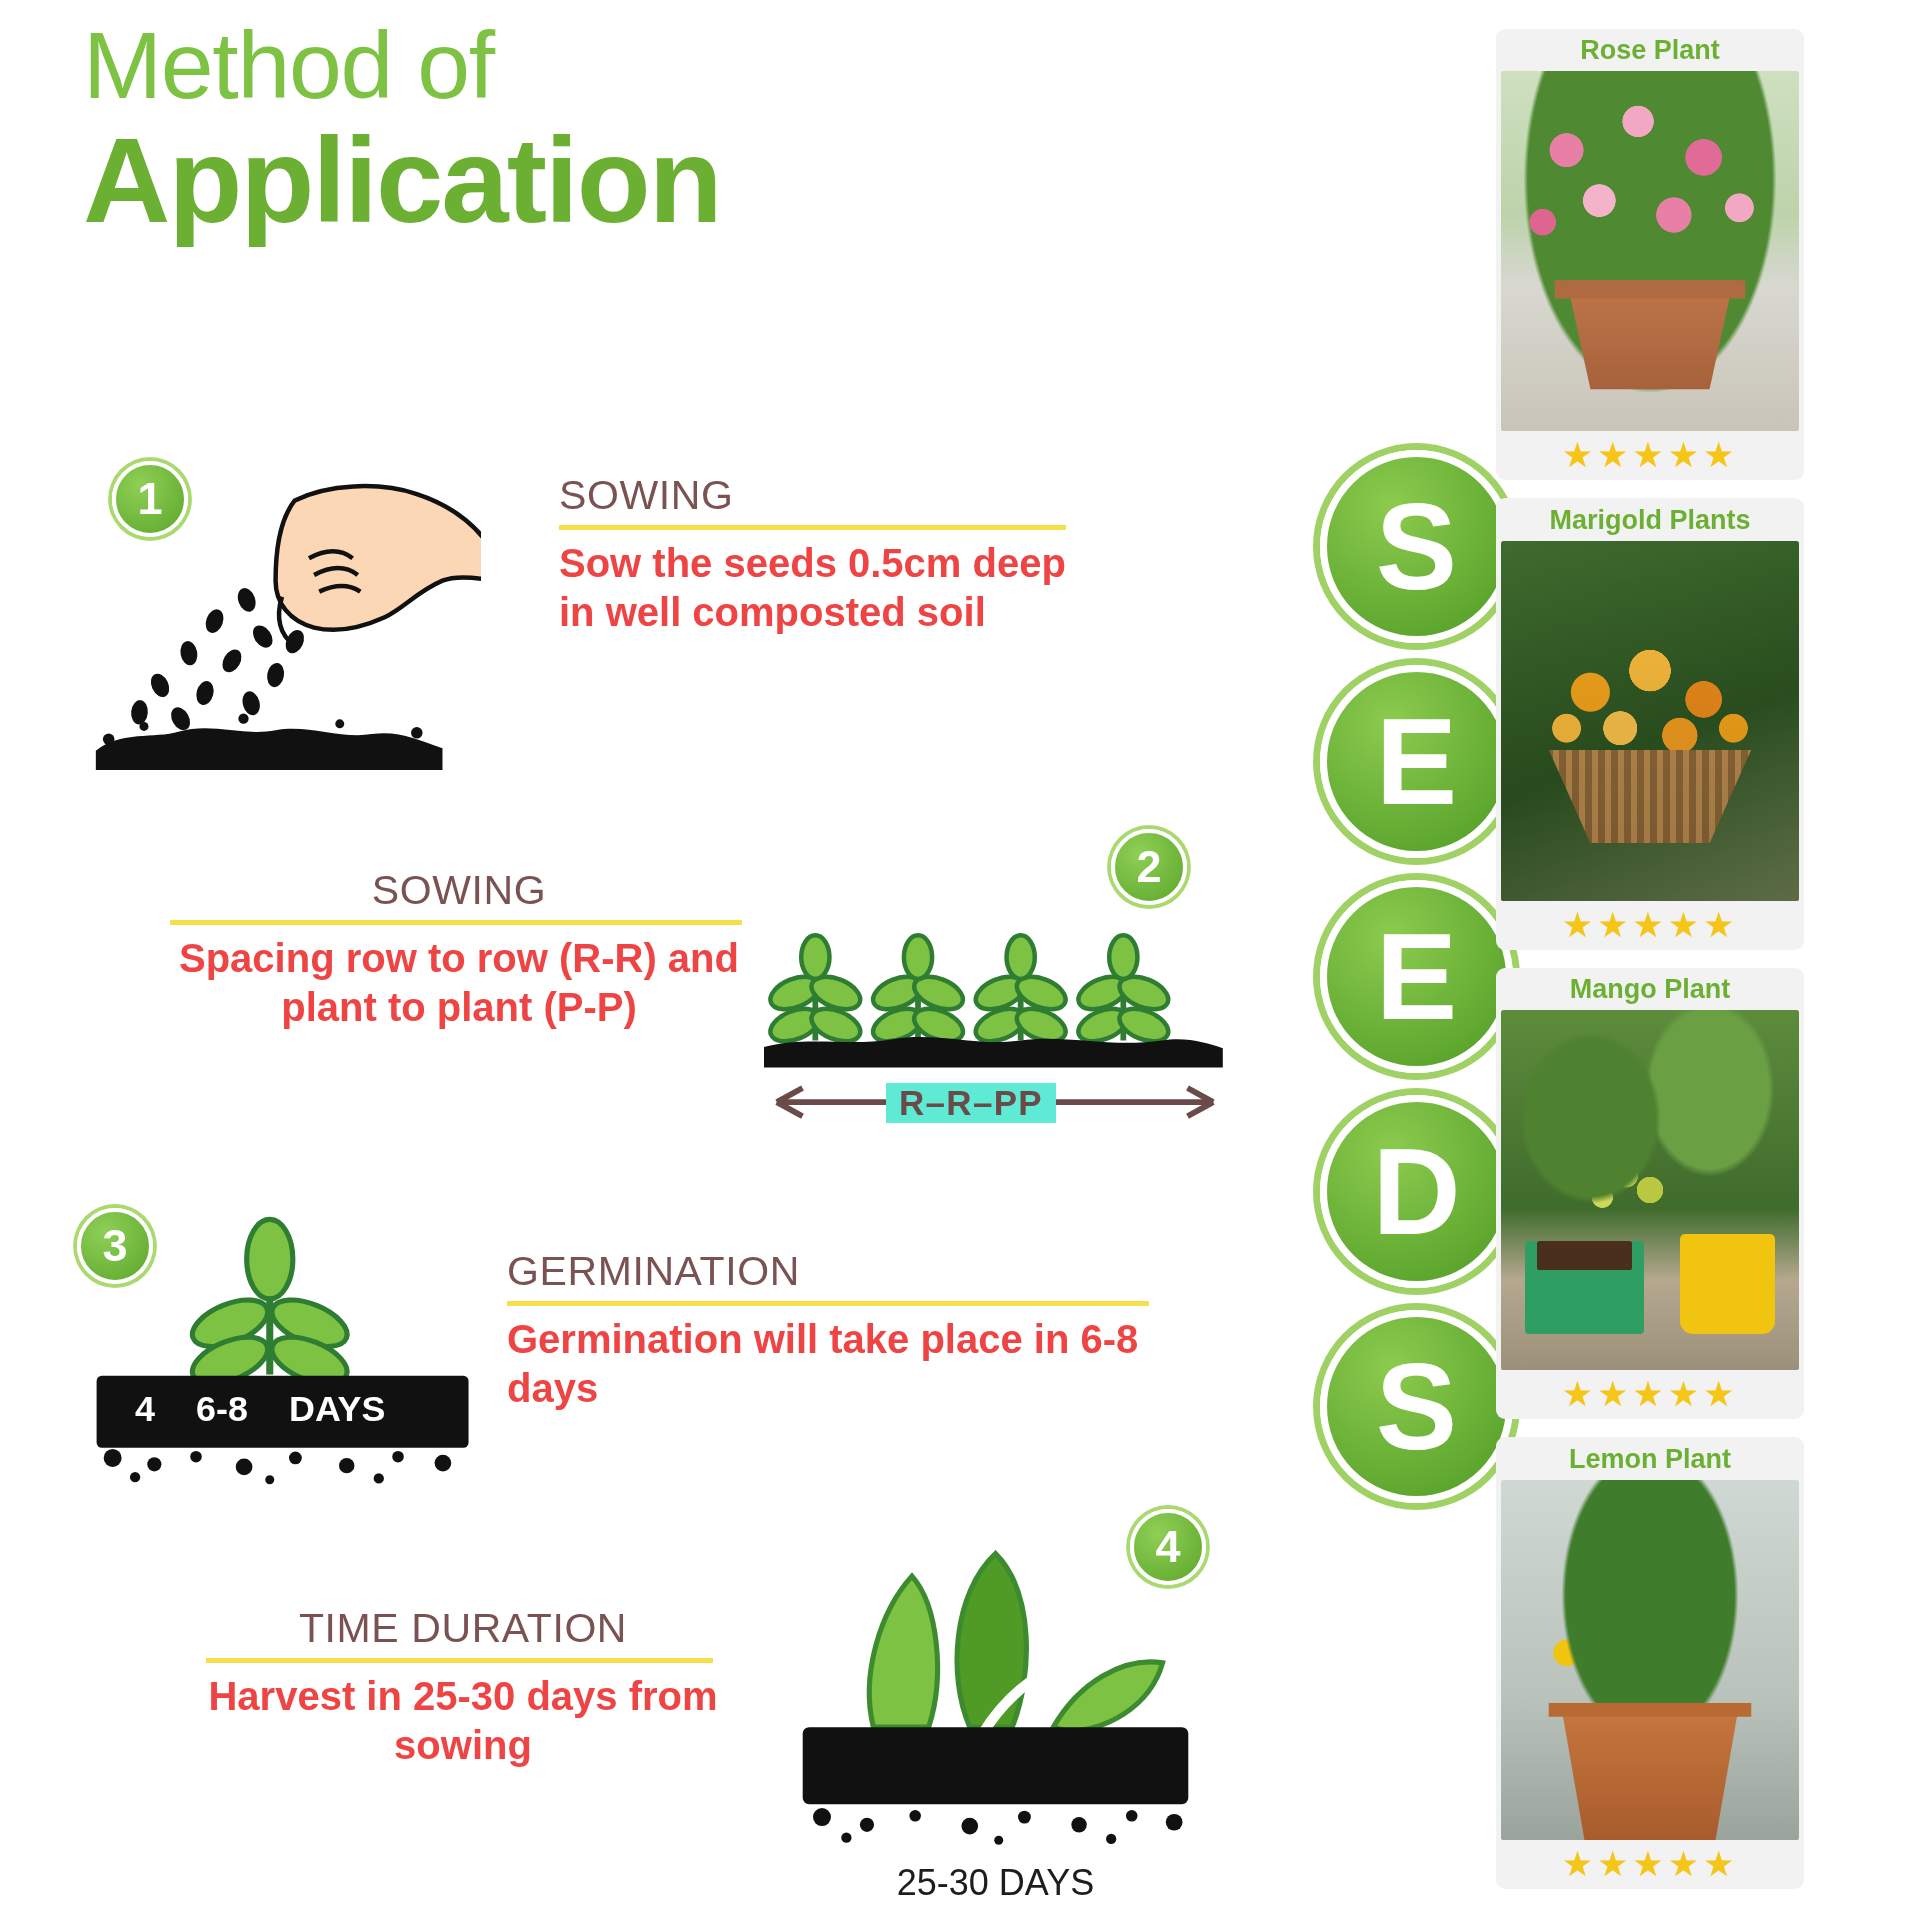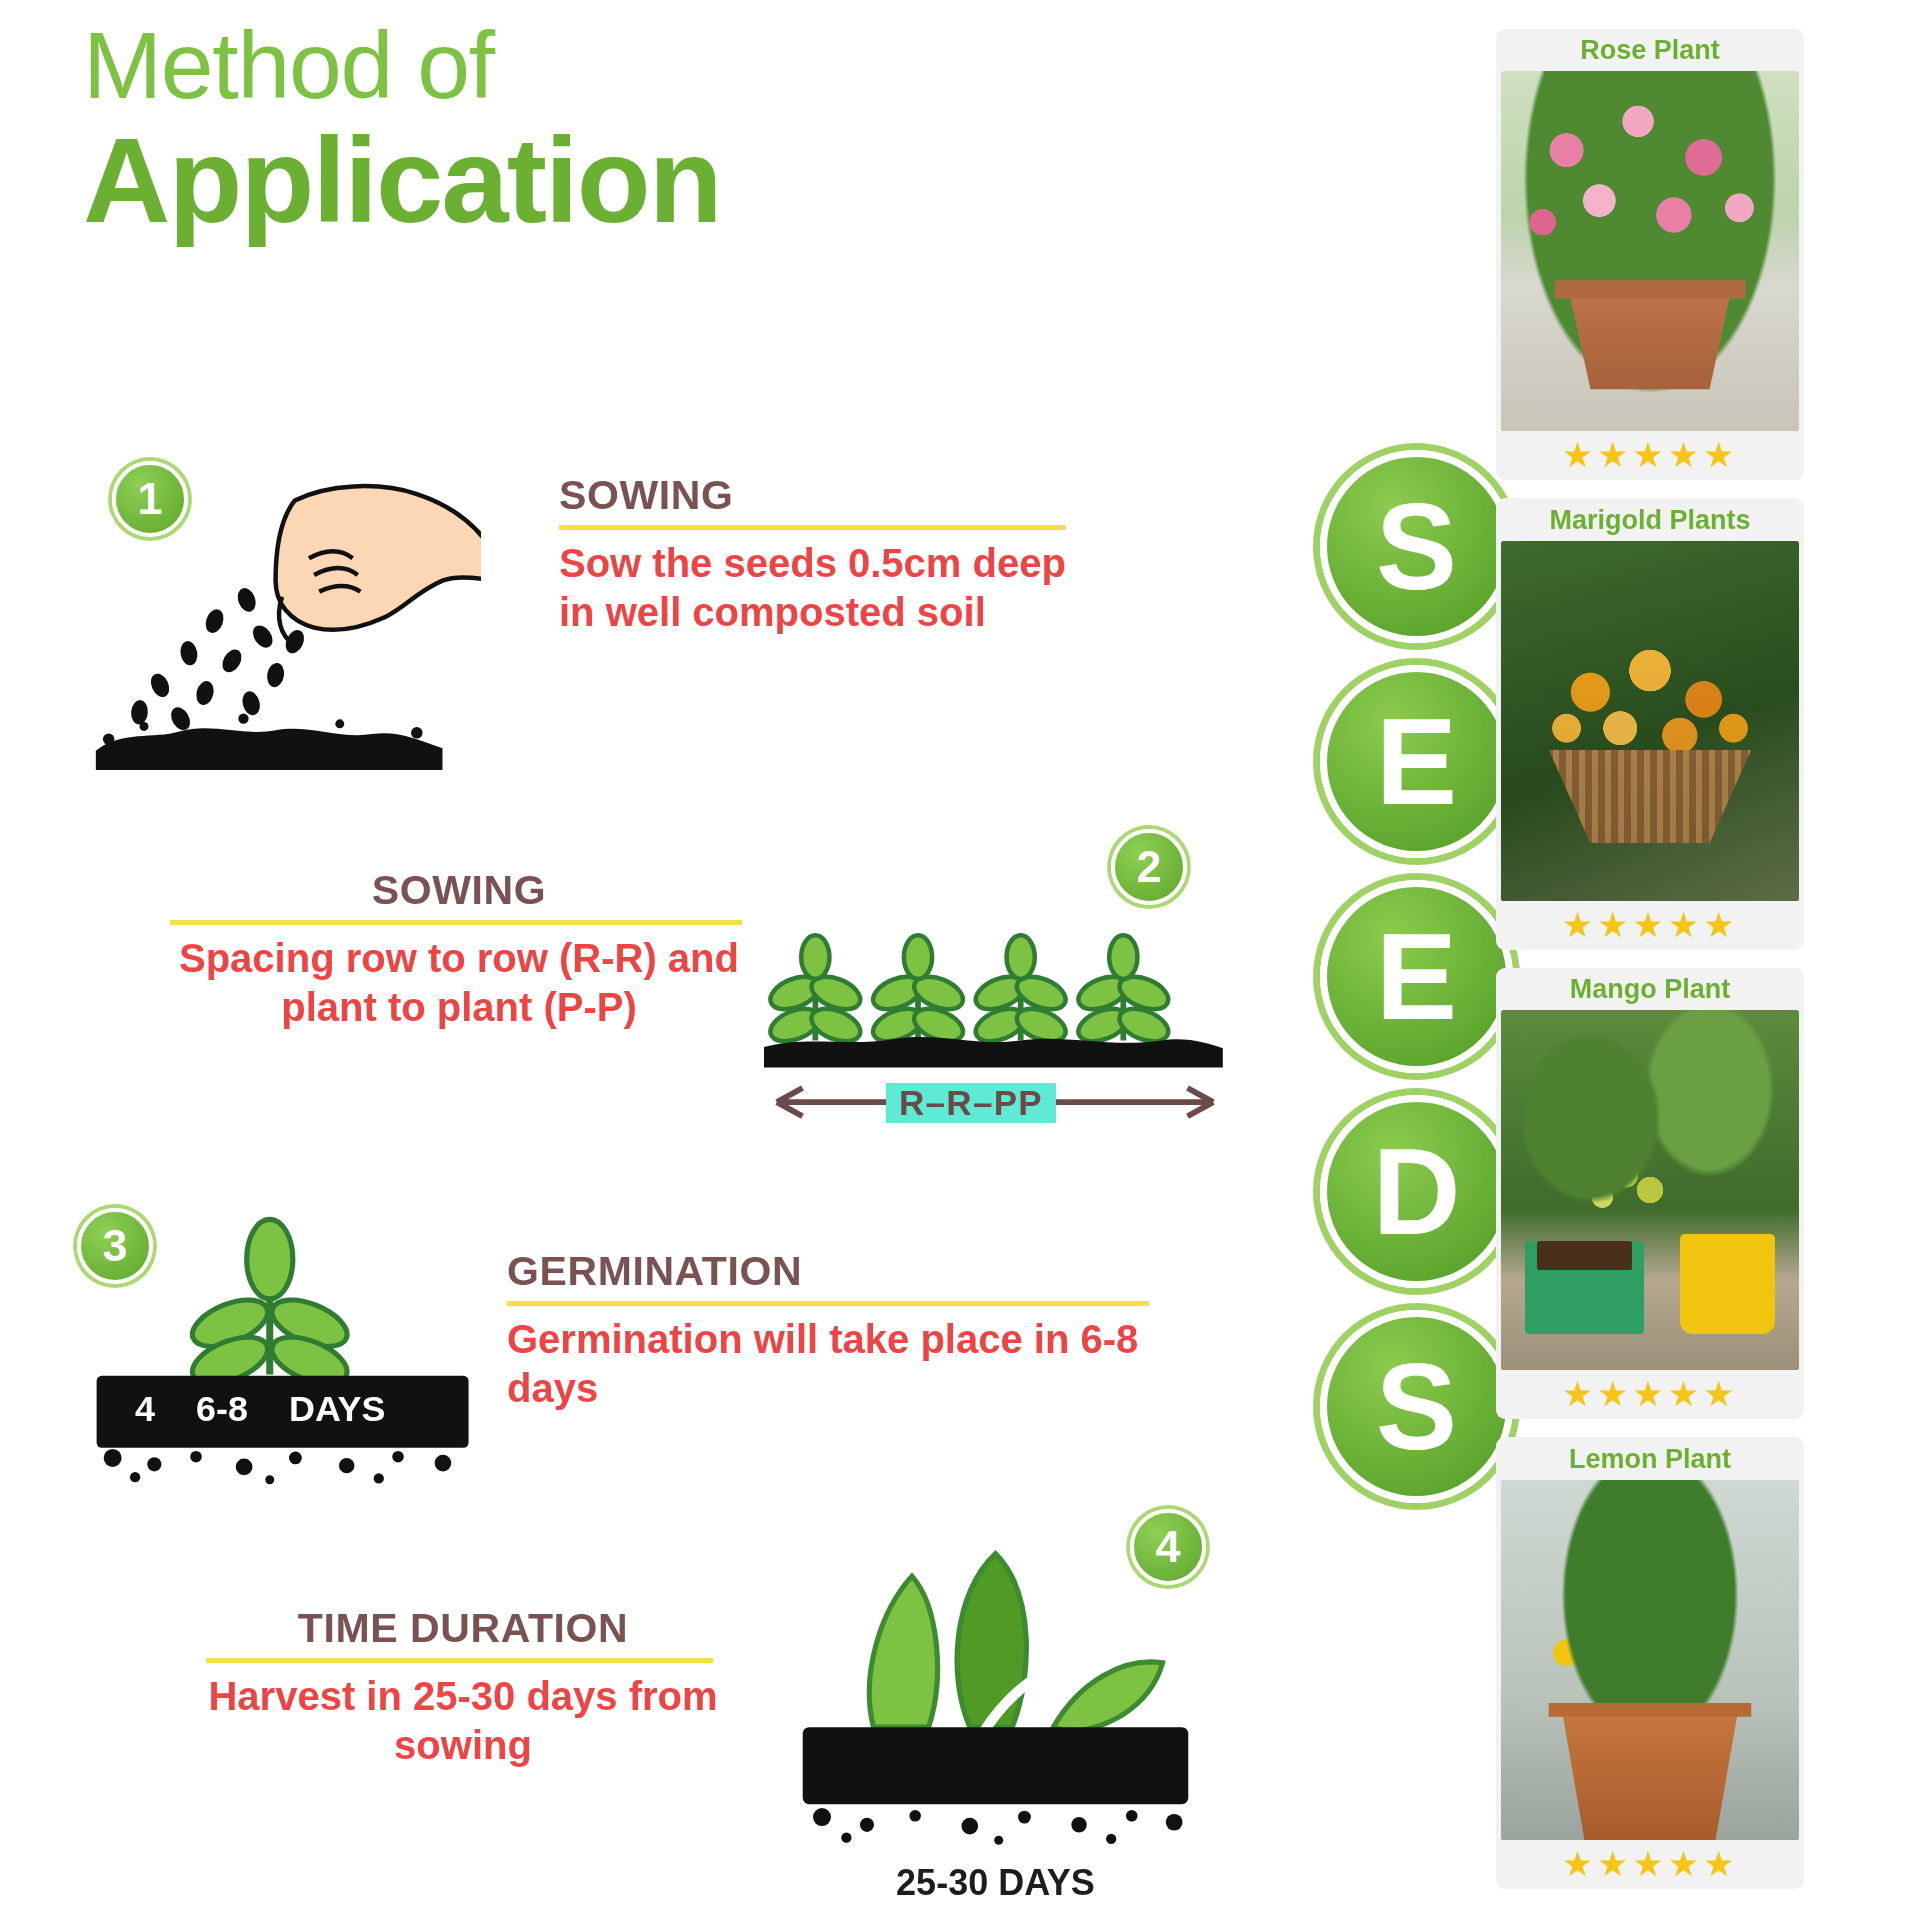--- a/index.html
+++ b/index.html
@@ -30,21 +30,21 @@
     background: radial-gradient(circle at 35% 30%, #8fcf55, #5ca62b);
     border: 4.5px solid #ffffff;
     box-shadow: 0 0 0 3.9px #a9d96f;
     color: #ffffff; font-size: 45px; font-weight: bold;
     display: flex; align-items: center; justify-content: center;
     position: absolute;
   }
 
   .txtblock { position: absolute; }
   .txt-head {
-    color: #7a5252; font-weight: bold; font-size: 41px; letter-spacing: 0.6px;
+    color: #7a5252; font-weight: normal; font-size: 41px; letter-spacing: 0.6px;
   }
   .txt-rule { height: 4.5px; background: #f5e04a; margin: 6.4px 0 9px 0; }
   .txt-body {
     color: #ef4444; font-weight: bold; font-size: 40px; line-height: 1.22;
   }
 
   .sprout-svg, .hand-svg, .leaf-svg { position: absolute; }
 
   
   .seeds-col { position: absolute; left: 1320px; top: 450px; }
@@ -253,21 +253,21 @@
           <circle cx="300" cy="484" r="13"></circle>
         <circle cx="385" cy="470" r="10"></circle>
           <circle cx="470" cy="482" r="12"></circle>
         <circle cx="552" cy="468" r="9"></circle>
           <circle cx="618" cy="478" r="13"></circle>
         <circle cx="108" cy="502" r="8"></circle>
           <circle cx="345" cy="506" r="7"></circle>
         <circle cx="520" cy="504" r="8"></circle>
       </g>
     </svg>
-    <div style="position:absolute;left:777px;top:366px;width:437px;text-align:center;color:#1d1d1d;font-size:36px;font-weight:bold;">25-30 DAYS</div>
+    <div style="position:absolute;left:777px;top:366px;width:437px;text-align:center;color:#1d1d1d;font-size:36px;font-weight:normal;">25-30 DAYS</div>
   </div>
 
   <div class="seeds-col">
     <div class="seed-letter">S</div>
     <div class="seed-letter">E</div>
     <div class="seed-letter">E</div>
     <div class="seed-letter">D</div>
     <div class="seed-letter">S</div>
   </div>
 

